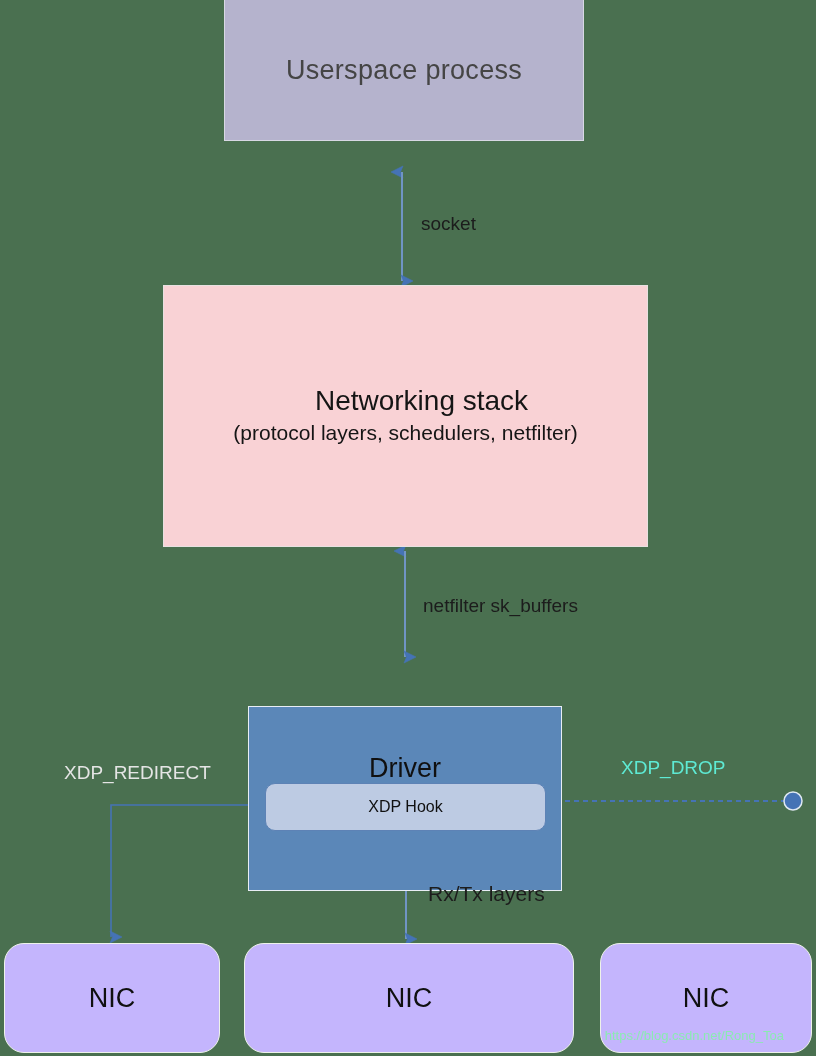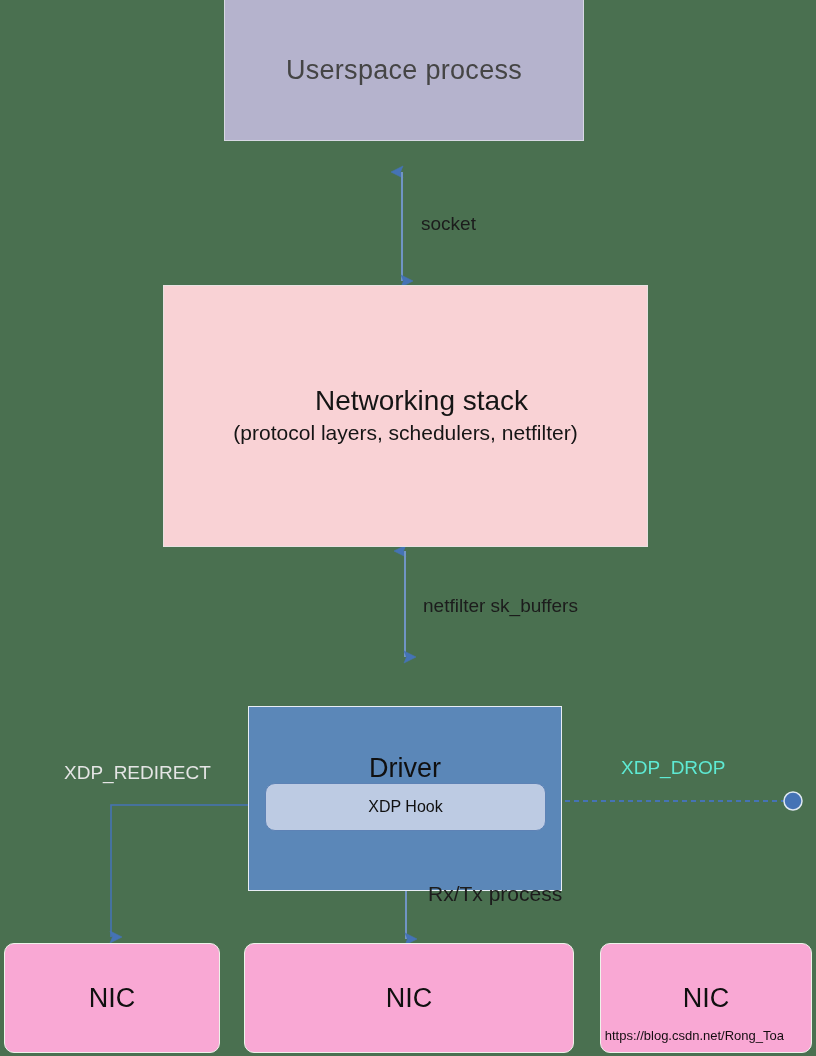--- a/index.html
+++ b/index.html
@@ -97,23 +97,23 @@
   }
   #xdp-hook-box .label {
     font-size: 16px;
     color: #101010;
   }
 
   
   .nic-box {
     top: 943px;
     height: 110px;
-    background: #f9a8d4;
+    background: #c4b5fd;
     border: 1px solid #eef3ea;
-    border-radius: 10px;
+    border-radius: 20px;
   }
   .nic-box .label {
     font-size: 27px;
     color: #101010;
   }
   #nic-box-0 { left: 4px;   width: 216px; }
   #nic-box-1 { left: 244px; width: 330px; }
   #nic-box-2 { left: 600px; width: 212px; }
 
   
@@ -130,21 +130,21 @@
   #label-xdp-redirect      { left: 64px;  top: 762px; color: #e5e5e5; }
   #label-xdp-drop          { left: 621px; top: 757px; color: #5eead4; }
 
   
   #watermark {
     position: absolute;
     left: 784px;
     top: 1028px;
     transform: translateX(-100%);
     font-size: 13px;
-    color: #000000;
+    color: #86efac;
     white-space: nowrap;
     opacity: 0.92;
   }
 </style>
 </head>
 <body>
 
 <svg id="canvas" viewBox="0 0 816 1056" xmlns="http://www.w3.org/2000/svg">
   <defs>
     <marker id="arrowUp" markerWidth="14" markerHeight="14" refX="7" refY="12" orient="auto" markerUnits="userSpaceOnUse">
@@ -204,17 +204,17 @@
 <div class="node nic-box" id="nic-box-1">
   <div class="label">NIC</div>
 </div>
 
 <div class="node nic-box" id="nic-box-2">
   <div class="label">NIC</div>
 </div>
 
 <div class="edge-label" id="label-socket">socket</div>
 <div class="edge-label" id="label-skbuffers">netfilter sk_buffers</div>
-<div class="edge-label" id="label-rxtx">Rx/Tx process</div>
+<div class="edge-label" id="label-rxtx">Rx/Tx layers</div>
 <div class="edge-label" id="label-xdp-redirect">XDP_REDIRECT</div>
 <div class="edge-label" id="label-xdp-drop">XDP_DROP</div>
 
 <div id="watermark">https://blog.csdn.net/Rong_Toa</div>
 
 </body></html>

